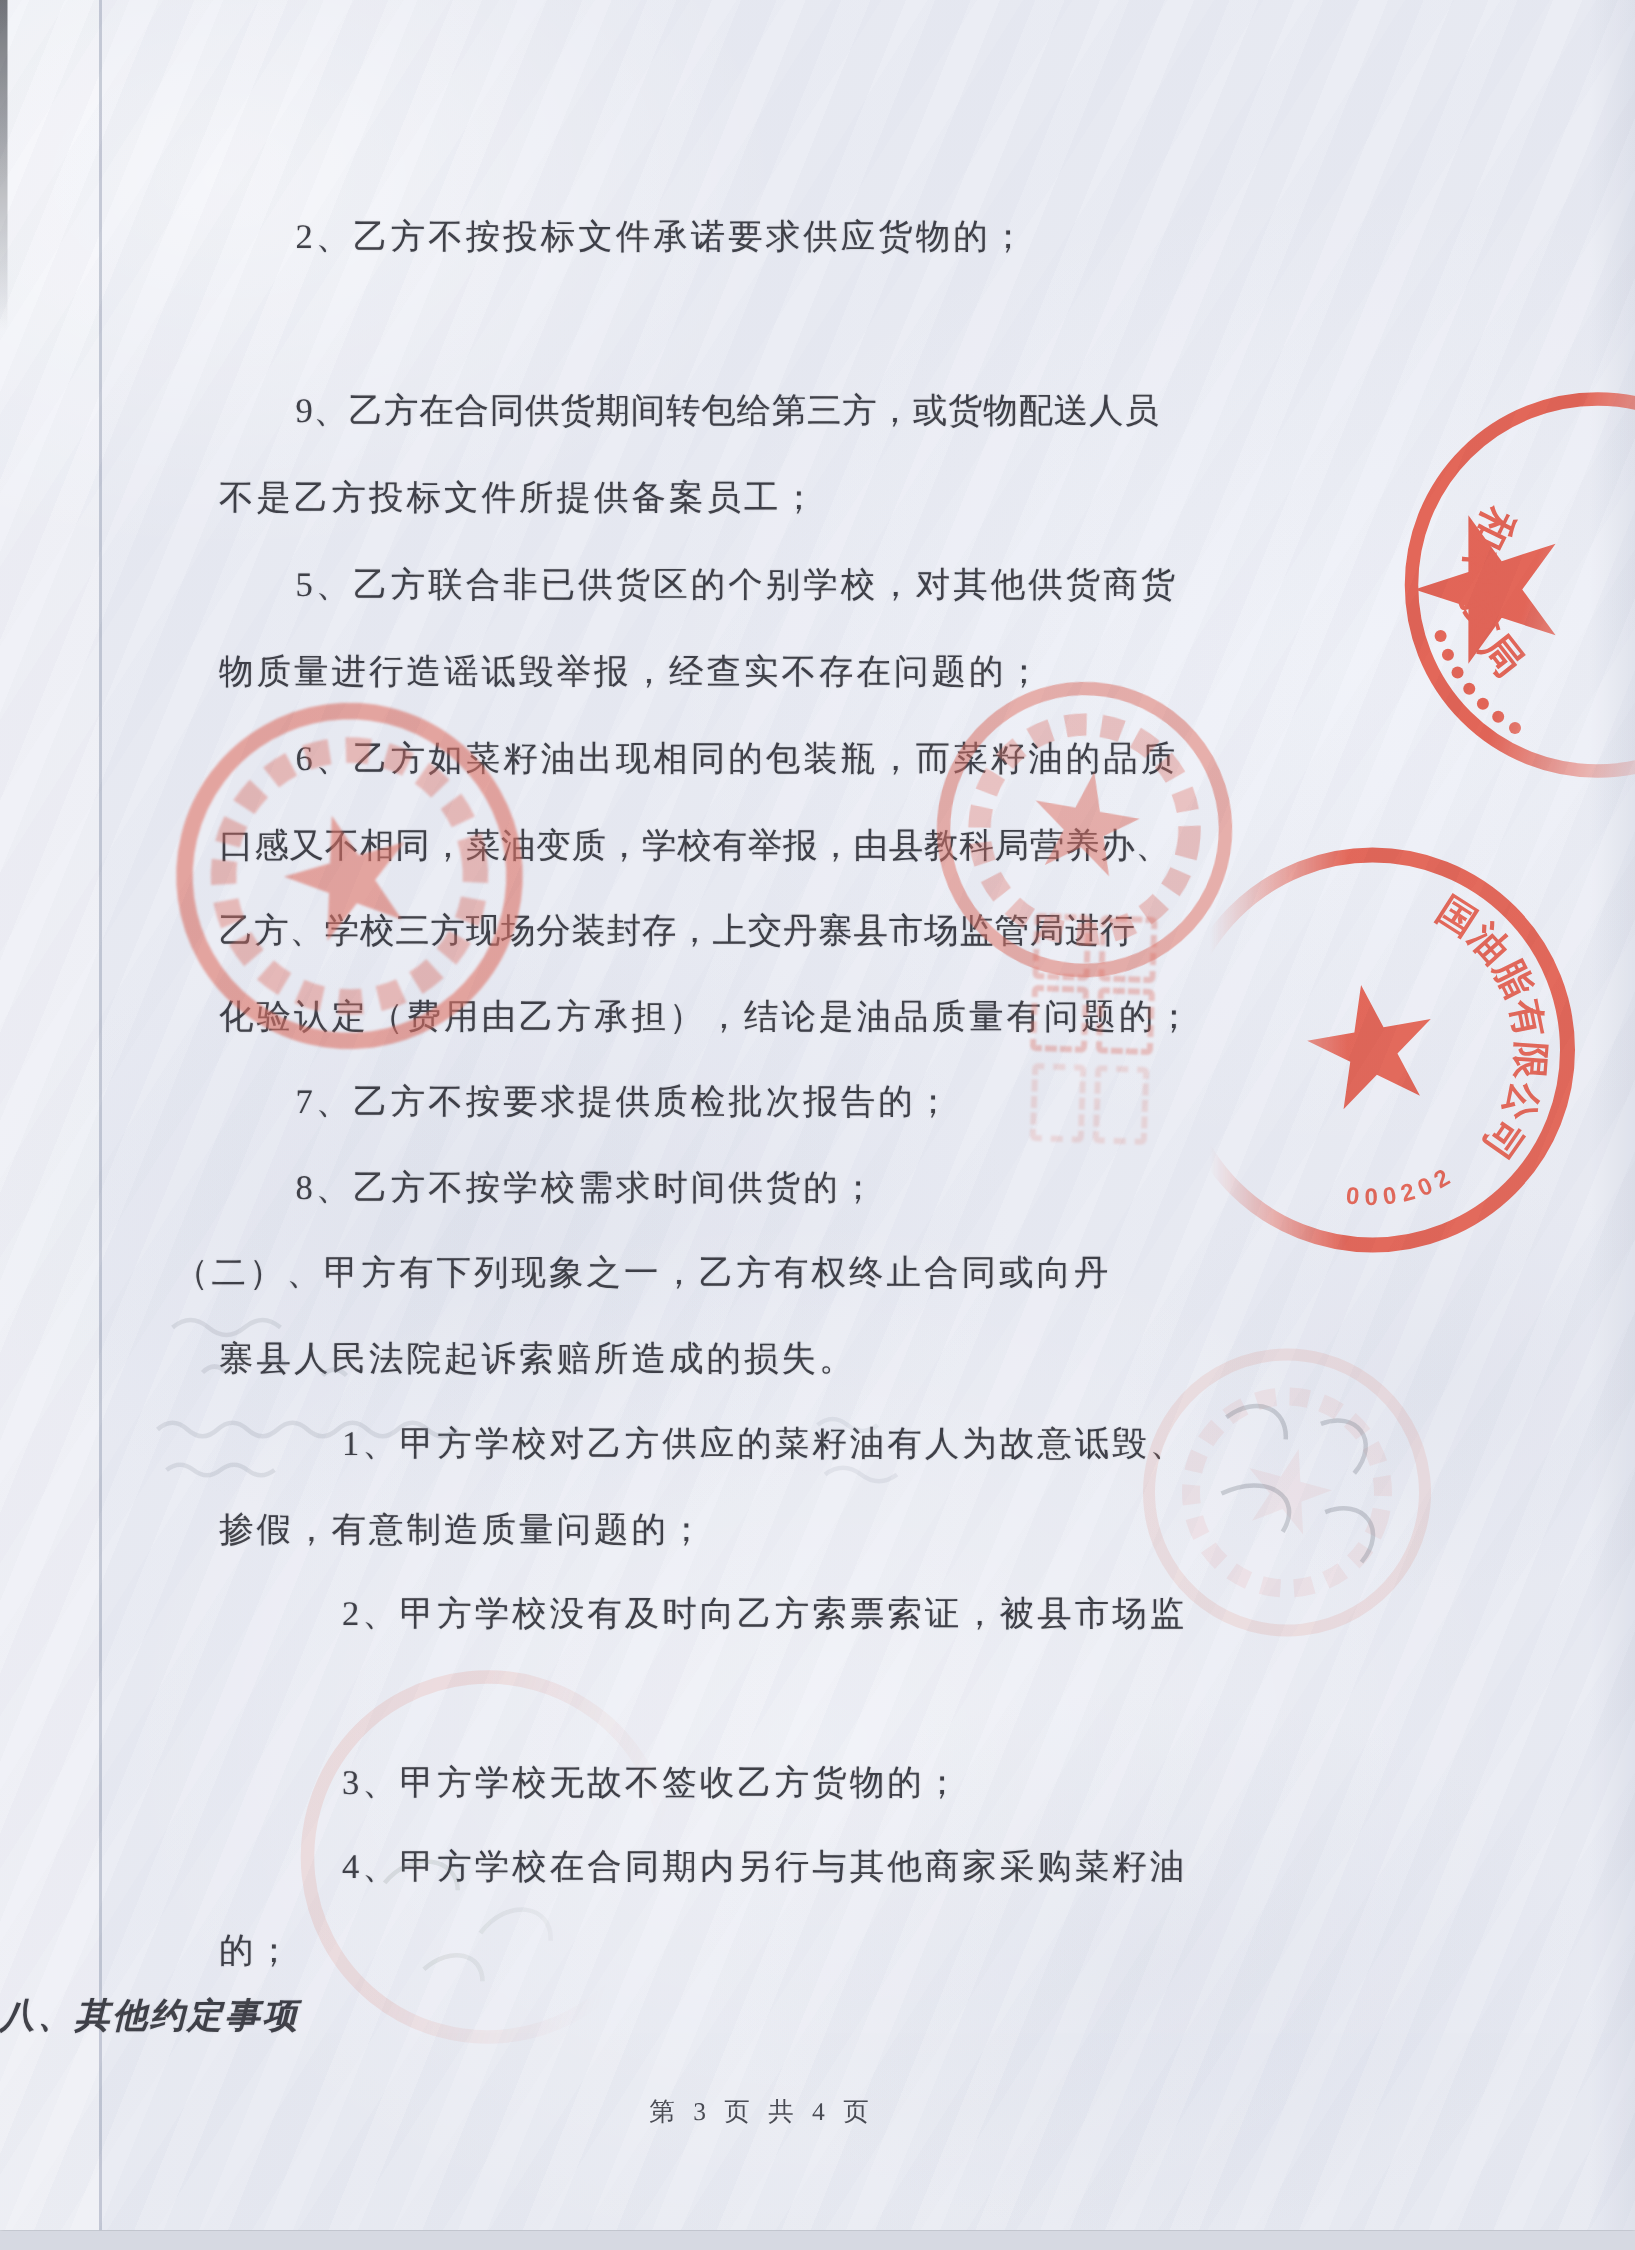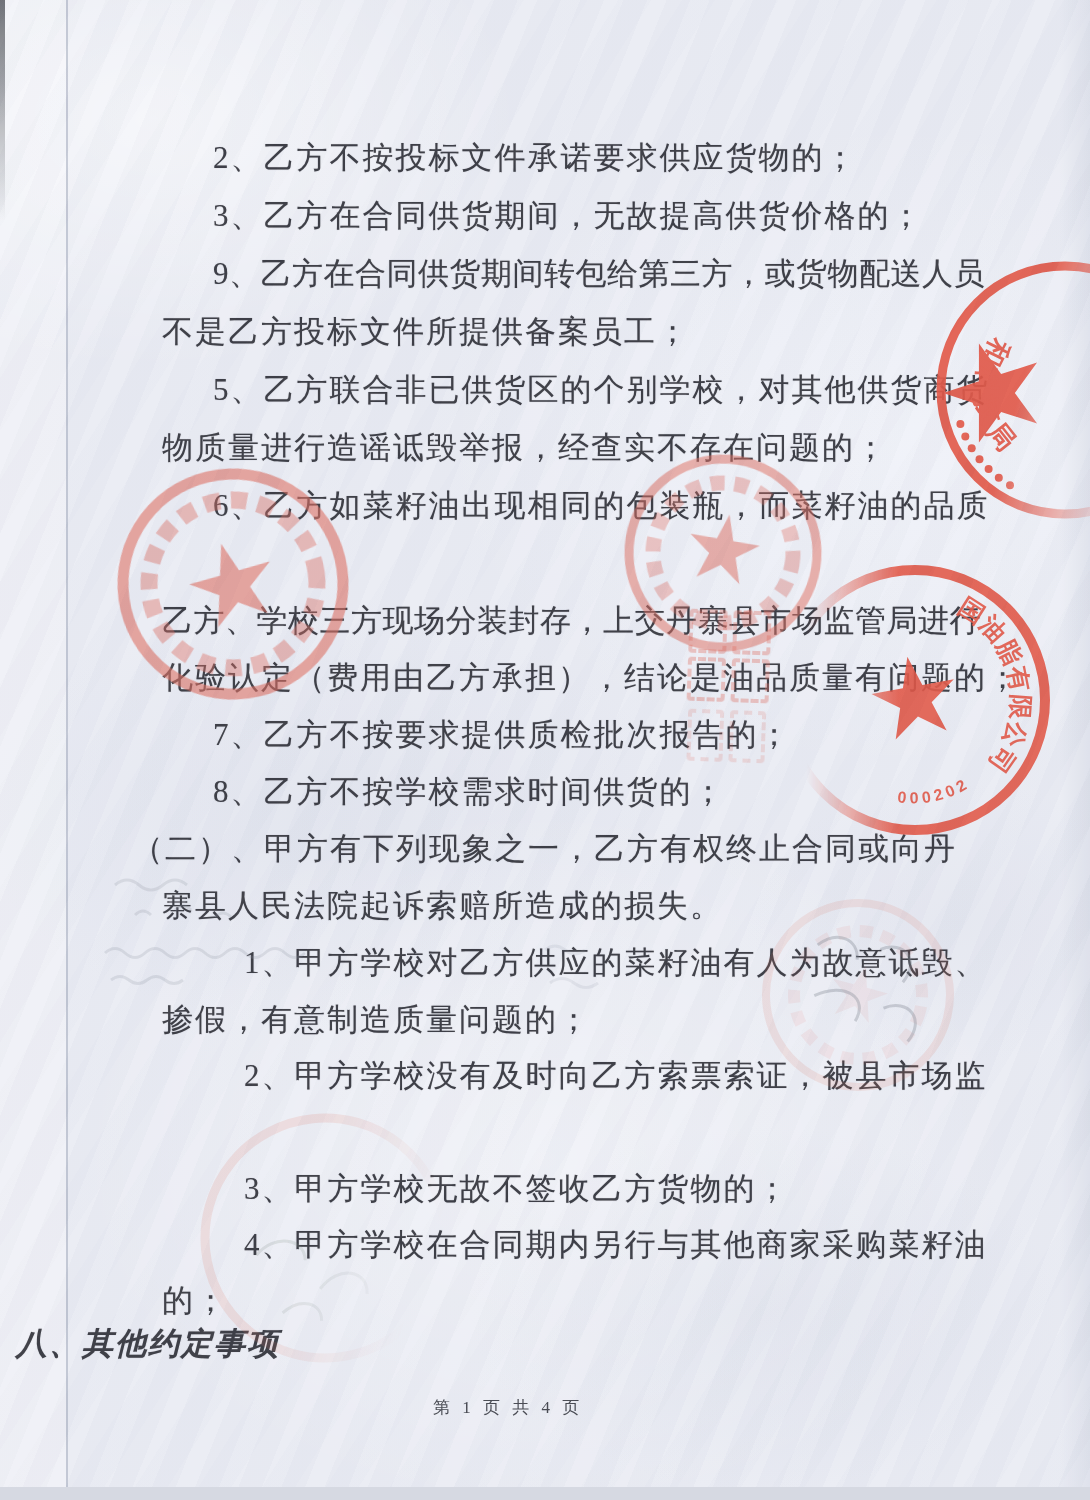--- a/index.html
+++ b/index.html
@@ -35,22 +35,22 @@
   }
   .left-strip{position:absolute;left:0;top:0;width:66px;height:1487px;background:rgba(255,255,255,.28);}
   .fold-line{position:absolute;left:66px;top:0;width:2px;height:1487px;background:rgba(150,158,178,.5);}
   .corner-notch{position:absolute;left:0;top:0;width:5px;height:260px;
     background:linear-gradient(to bottom, rgba(30,33,40,.65), rgba(30,33,40,0) 85%);}
   .right-shade{position:absolute;right:0;top:0;width:30px;height:1487px;
     background:linear-gradient(to right, rgba(255,255,255,0), rgba(210,214,226,.55));}
   .below-paper{position:absolute;left:0;top:1487px;width:1090px;height:13px;background:#d6d9e2;}
 
   .ln{
-    position:absolute;left:16px;width:979px;
-    font-size:31px;color:var(--ink);letter-spacing:2px;line-height:36px;
+    position:absolute;left:0;width:979px;
+    font-size:23px;color:var(--ink);letter-spacing:2px;line-height:36px;
     text-shadow:0 0 1px rgba(52,53,61,.35);
     white-space:nowrap;
   }
   .ia{padding-left:197px;}   
   .ib{padding-left:146px;}   
   .ic{padding-left:228px;}   
   .id{padding-left:116px;}   
   .ih{font-weight:bold;font-style:italic;}
   .f0{letter-spacing:.5px;}
   .footer{
@@ -88,41 +88,41 @@
 </head>
 <body>
 
 <div class="paper">
   <div class="left-strip"></div>
   <div class="fold-line"></div>
   <div class="corner-notch"></div>
   <div class="right-shade"></div>
 
   <div class="ln ia" style="top:140px">2、乙方不按投标文件承诺要求供应货物的；</div>
-  <div class="ln ia" style="top:198px">3、乙方在合同供货期间，无故提高供货价格的；</div>
   <div class="ln ia f0" style="top:256px">9、乙方在合同供货期间转包给第三方，或货物配送人员</div>
   <div class="ln ib" style="top:314px">不是乙方投标文件所提供备案员工；</div>
   <div class="ln ia" style="top:372px">5、乙方联合非已供货区的个别学校，对其他供货商货</div>
   <div class="ln ib" style="top:430px">物质量进行造谣诋毁举报，经查实不存在问题的；</div>
   <div class="ln ia" style="top:488px">6、乙方如菜籽油出现相同的包装瓶，而菜籽油的品质</div>
+  <div class="ln ib f0" style="top:546px">口感又不相同，菜油变质，学校有举报，由县教科局营养办、</div>
   <div class="ln ib f0" style="top:603px">乙方、学校三方现场分装封存，上交丹寨县市场监管局进行</div>
   <div class="ln ib" style="top:660px">化验认定（费用由乙方承担），结论是油品质量有问题的；</div>
   <div class="ln ia" style="top:717px">7、乙方不按要求提供质检批次报告的；</div>
   <div class="ln ia" style="top:774px">8、乙方不按学校需求时间供货的；</div>
   <div class="ln id" style="top:831px">（二）、甲方有下列现象之一，乙方有权终止合同或向丹</div>
   <div class="ln ib" style="top:888px">寨县人民法院起诉索赔所造成的损失。</div>
   <div class="ln ic" style="top:945px">1、甲方学校对乙方供应的菜籽油有人为故意诋毁、</div>
   <div class="ln ib" style="top:1002px">掺假，有意制造质量问题的；</div>
   <div class="ln ic" style="top:1058px">2、甲方学校没有及时向乙方索票索证，被县市场监</div>
   <div class="ln ic" style="top:1171px">3、甲方学校无故不签收乙方货物的；</div>
   <div class="ln ic" style="top:1227px">4、甲方学校在合同期内另行与其他商家采购菜籽油</div>
   <div class="ln ib" style="top:1283px">的；</div>
   <div class="ln ih" style="top:1326px">八、其他约定事项</div>
 
-  <div class="footer">第 1 页 共 4 页</div>
+  <div class="footer">第 3 页 共 4 页</div>
 
   <svg class="stamp stampA" width="300" height="300" viewBox="0 0 300 300">
     <circle cx="150" cy="147" r="124" fill="none" stroke="#e0503f" stroke-width="9"></circle>
     <path d="M0,-1 L.2245,-.309 L.951,-.309 L.363,.118 L.588,.809 L0,.382 L-.588,.809 L-.363,.118 L-.951,-.309 L-.2245,-.309 Z" transform="translate(80,150) scale(52) rotate(-18)" fill="#e0503f"></path>
     <defs>
         <path id="tpA" d="M79.7,94 A88,88 0 0 0 81.6,202.4" fill="none"></path>
       </defs>
     <text class="seal-text" font-size="27" letter-spacing="6" fill="#e0503f">
       <textPath href="#tpA">和科技局</textPath>
     </text>

